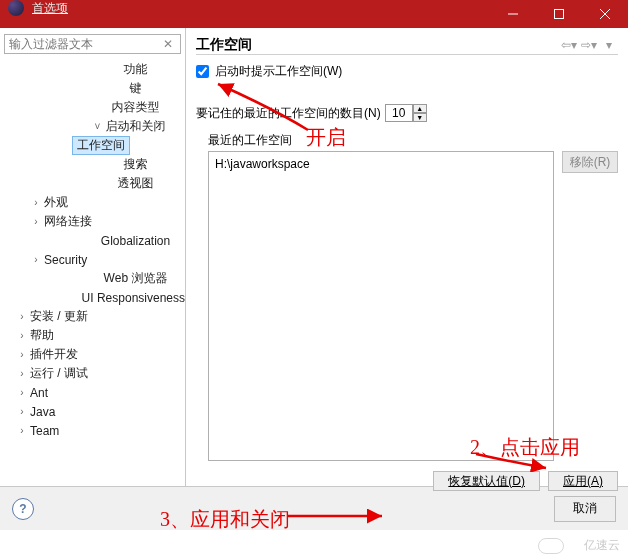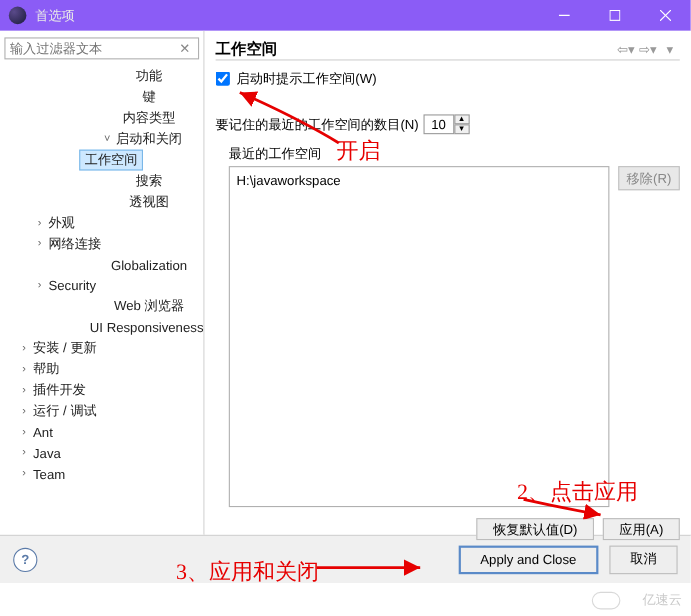--- a/index.html
+++ b/index.html
@@ -1,19 +1,19 @@
 <!DOCTYPE html>
 <html><head>
 <meta charset="utf-8">
 <style>
 * { box-sizing: border-box; margin: 0; padding: 0; font-family: "Microsoft YaHei", Tahoma, sans-serif; font-size: 12px; }
 body { width: 628px; height: 560px; background: #fff; position: relative; overflow: hidden; }
 
 
-.titlebar { height: 28px; background: #8b5cf6; color: #fff; display: flex; align-items: center; padding: 0 0 0 8px; }
+.titlebar { height: 28px; background: #b91c1c; color: #fff; display: flex; align-items: flex-start; padding: 0 0 0 8px; text-decoration: underline; }
 .titlebar .appicon { width: 16px; height: 16px; border-radius: 50%; background: radial-gradient(circle at 30% 30%, #5a4a8a, #1a1a3a); margin-right: 8px; }
 .titlebar .title { flex: 1; color: #e8e8e8; }
 .titlebar .winbtns { display: flex; }
 .titlebar .winbtn { width: 46px; height: 28px; display: flex; align-items: center; justify-content: center; color: #fff; }
 .titlebar .winbtn svg { width: 10px; height: 10px; stroke: #fff; stroke-width: 1; fill: none; }
 
 
 .content { display: flex; height: 458px; }
 
 
@@ -44,21 +44,21 @@
 .numrow input { width: 28px; height: 18px; border: 1px solid #999; text-align: center; padding: 1px; }
 .numrow .spin { width: 14px; display: flex; flex-direction: column; }
 .numrow .spin span { height: 9px; border: 1px solid #999; font-size: 7px; line-height: 7px; text-align: center; background: #f0f0f0; }
 .recent-label { margin: 4px 0 2px 12px; }
 .recent-block { display: flex; margin-left: 12px; }
 .recent-list { flex: 1; height: 310px; border: 1px solid #b0b0b0; padding: 4px; background: #fff; }
 .recent-item { padding: 1px 2px; }
 .recent-side { width: 56px; margin-left: 8px; }
 .recent-side button { width: 100%; height: 22px; background: #e8e8e8; border: 1px solid #c0c0c0; color: #888; }
 .rp-footer { display: flex; justify-content: flex-end; gap: 8px; padding-top: 10px; }
-.rp-footer button { height: 20px; padding: 0 14px; background: #eeeeee; border: 1px solid #bcbcbc; }
+.rp-footer button { height: 20px; padding: 0 14px; background: #eeeeee; border: 1px solid #bcbcbc; text-decoration: underline; }
 
 
 .bottombar { height: 44px; border-top: 1px solid #c8c8c8; display: flex; align-items: center; padding: 0 12px; gap: 10px; justify-content: flex-end; background: #f0f0f0; }
 .bottombar .help { margin-right: auto; width: 22px; height: 22px; border: 1.5px solid #5a7aa8; border-radius: 50%; display: flex; align-items: center; justify-content: center; color: #5a7aa8; font-weight: bold; background: #fff; }
 .bottombar button { height: 26px; padding: 0 18px; background: #eeeeee; border: 1px solid #bcbcbc; }
 .bottombar button.primary { border: 2px solid #5a8ac8; }
 
 
 .anno { position: absolute; color: #e60000; font-size: 20px; font-family: KaiTi, SimSun, serif; pointer-events: none; }
 .arrow { position: absolute; pointer-events: none; }
@@ -221,21 +221,20 @@
     </div>
     <div class="rp-footer">
       <button>恢复默认值(D)</button>
       <button>应用(A)</button>
     </div>
   </div>
 </div>
 
 <div class="bottombar">
   <div class="help">?</div>
-  <button class="primary">Apply and Close</button>
   <button>取消</button>
 </div>
 
 <div class="anno" style="left:306px; top:124px;">开启</div>
 <svg class="arrow" style="left:212px; top:78px; width:100px; height:58px;">
   <defs>
       <marker id="ah1" markerWidth="8" markerHeight="8" refX="6" refY="3" orient="auto">
         <path d="M0,0 L6,3 L0,6 Z" fill="#e60000"></path>
       </marker>
     </defs>

